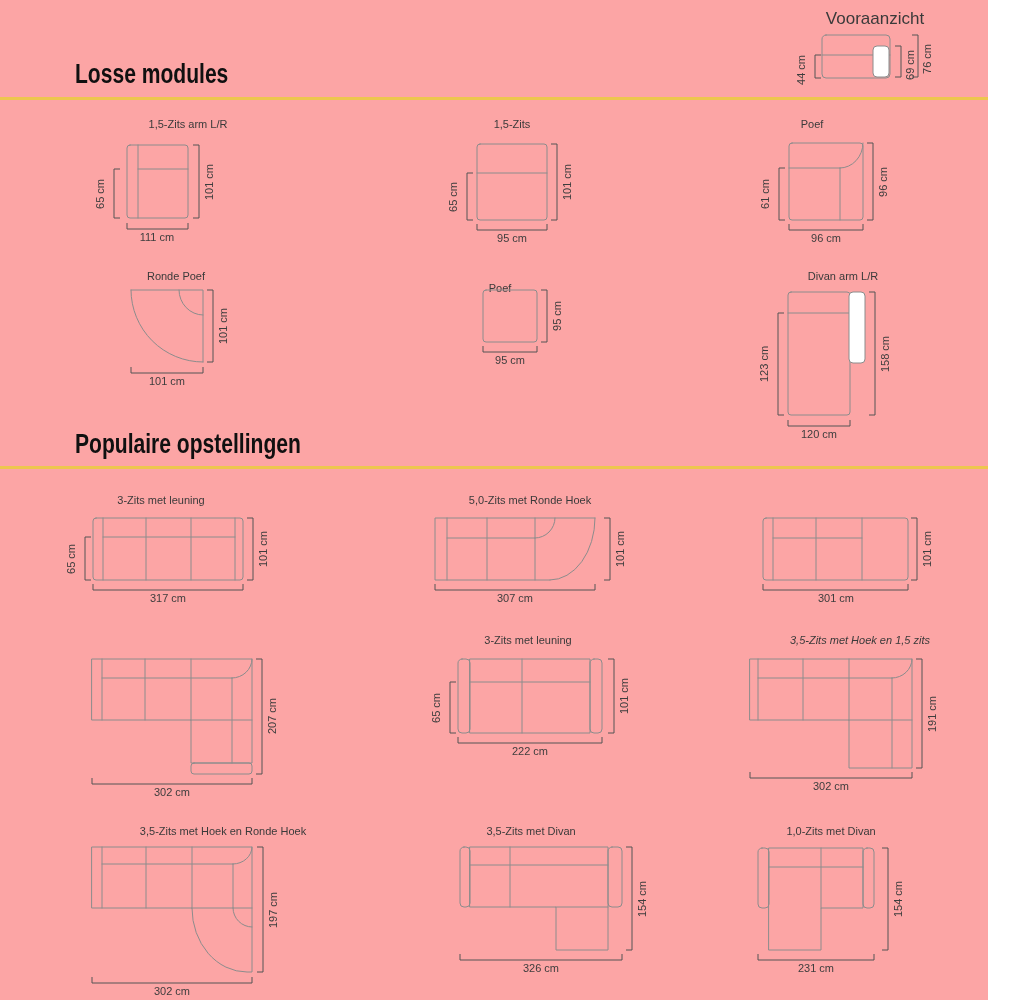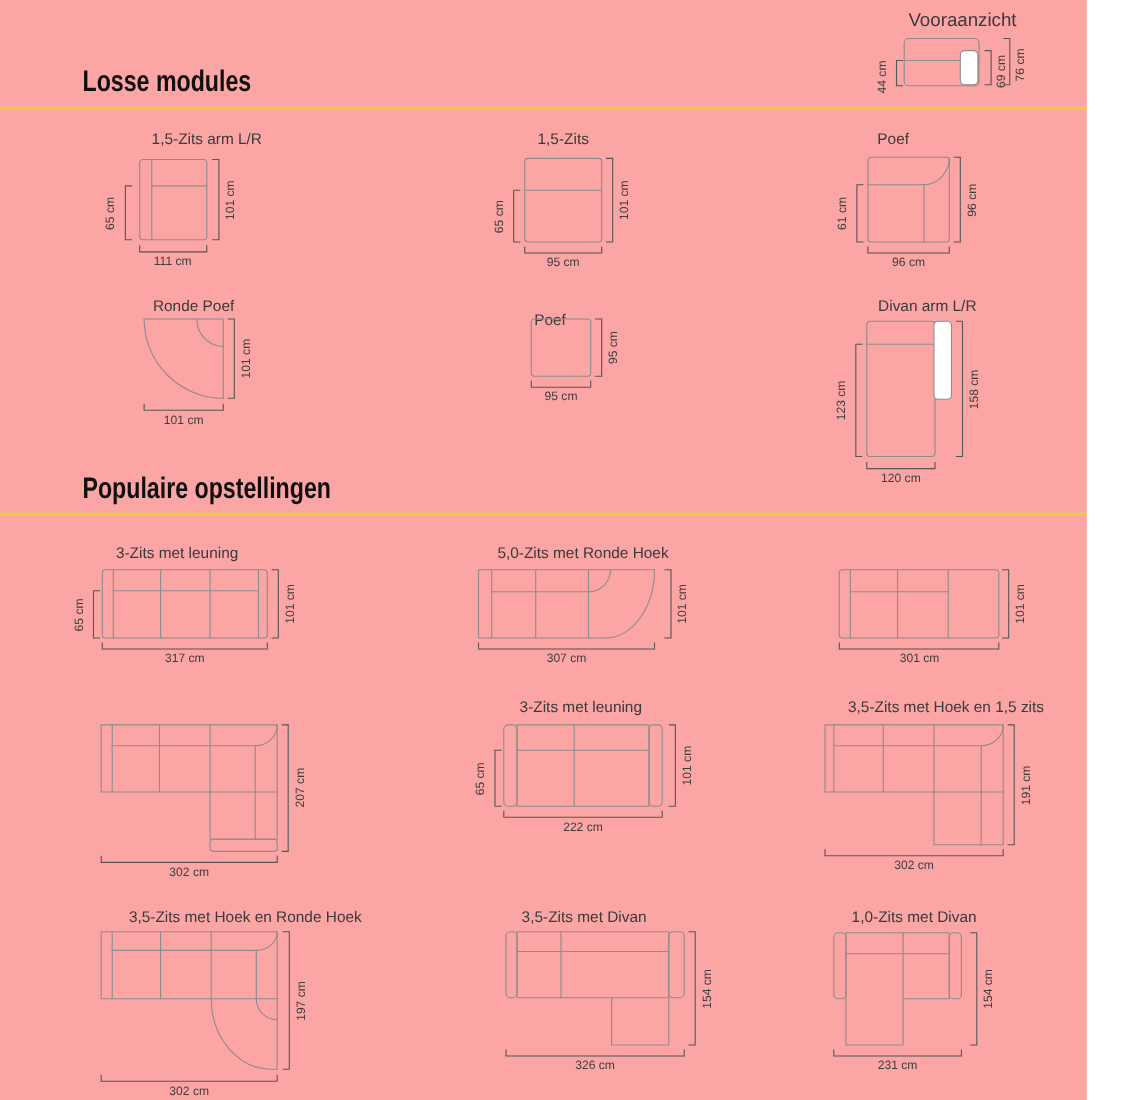--- a/index.html
+++ b/index.html
@@ -1,21 +1,21 @@
 <!DOCTYPE html>
 <html><head>
 <meta charset="utf-8">
 <style>
   html,body{margin:0;padding:0;background:#ffffff;}
   #page{position:relative;width:988px;height:1000px;background:#fca5a5;overflow:hidden;
         font-family:"Liberation Sans",sans-serif;}
   .heading{position:absolute;font-weight:700;font-size:27px;color:#101010;
            transform:scaleX(0.78);transform-origin:left center;letter-spacing:0px;white-space:nowrap;}
   .rule{position:absolute;left:0;width:1020px;height:3px;background:#edc64e;}
-  .dtitle{position:absolute;text-align:center;font-size:14px;color:#3a3a3a;white-space:nowrap;}
+  .dtitle{position:absolute;text-align:center;font-size:11px;color:#3a3a3a;white-space:nowrap;}
   svg{position:absolute;overflow:visible;}
   .sofa{fill:none;stroke:#8c8c8c;stroke-width:1;stroke-linejoin:round;stroke-linecap:round;}
   .sofa-fill{fill:#ffffff;stroke:#8c8c8c;stroke-width:1;}
   .dim{fill:none;stroke:#555555;stroke-width:1;}
   text{font-family:"Liberation Sans",sans-serif;font-size:11px;fill:#3d3d3d;}
 </style>
 </head>
 <body>
 
 <div id="page">
@@ -178,21 +178,21 @@
     <line class="sofa" x1="40" y1="32" x2="160" y2="32"></line>
     <line class="sofa" x1="92" y1="9" x2="92" y2="83"></line>
     <path class="dim" d="M26 32 L20 32 L20 83 L26 83"></path>
     <text x="10" y="58" text-anchor="middle" transform="rotate(-90 10 58)">65 cm</text>
     <path class="dim" d="M178 9 L184 9 L184 83 L178 83"></path>
     <text x="198" y="46" text-anchor="middle" transform="rotate(-90 198 46)">101 cm</text>
     <path class="dim" d="M28 87 L28 93 L172 93 L172 87"></path>
     <text x="100" y="105" text-anchor="middle">222 cm</text>
   </svg>
 
-  <div class="dtitle" style="left:705px;top:634px;width:310px;">3,5-Zits met Hoek en 1,5 zits</div>
+  <div class="dtitle" style="left:705px;top:634px;width:310px;font-style:italic;">3,5-Zits met Hoek en 1,5 zits</div>
   <svg style="left:740px;top:650px;" width="230" height="150" viewBox="0 0 230 150">
     <path class="sofa" d="M10 9 H172 V118 H109 V70 H10 Z"></path>
     <line class="sofa" x1="18" y1="9" x2="18" y2="70"></line>
     <line class="sofa" x1="18" y1="28" x2="152" y2="28"></line>
     <line class="sofa" x1="63" y1="9" x2="63" y2="70"></line>
     <line class="sofa" x1="109" y1="9" x2="109" y2="70"></line>
     <line class="sofa" x1="152" y1="28" x2="152" y2="118"></line>
     <line class="sofa" x1="109" y1="70" x2="172" y2="70"></line>
     <path class="sofa" d="M152 28 A 20 19 0 0 0 172 9"></path>
     <path class="dim" d="M176 9 L182 9 L182 118 L176 118"></path>

